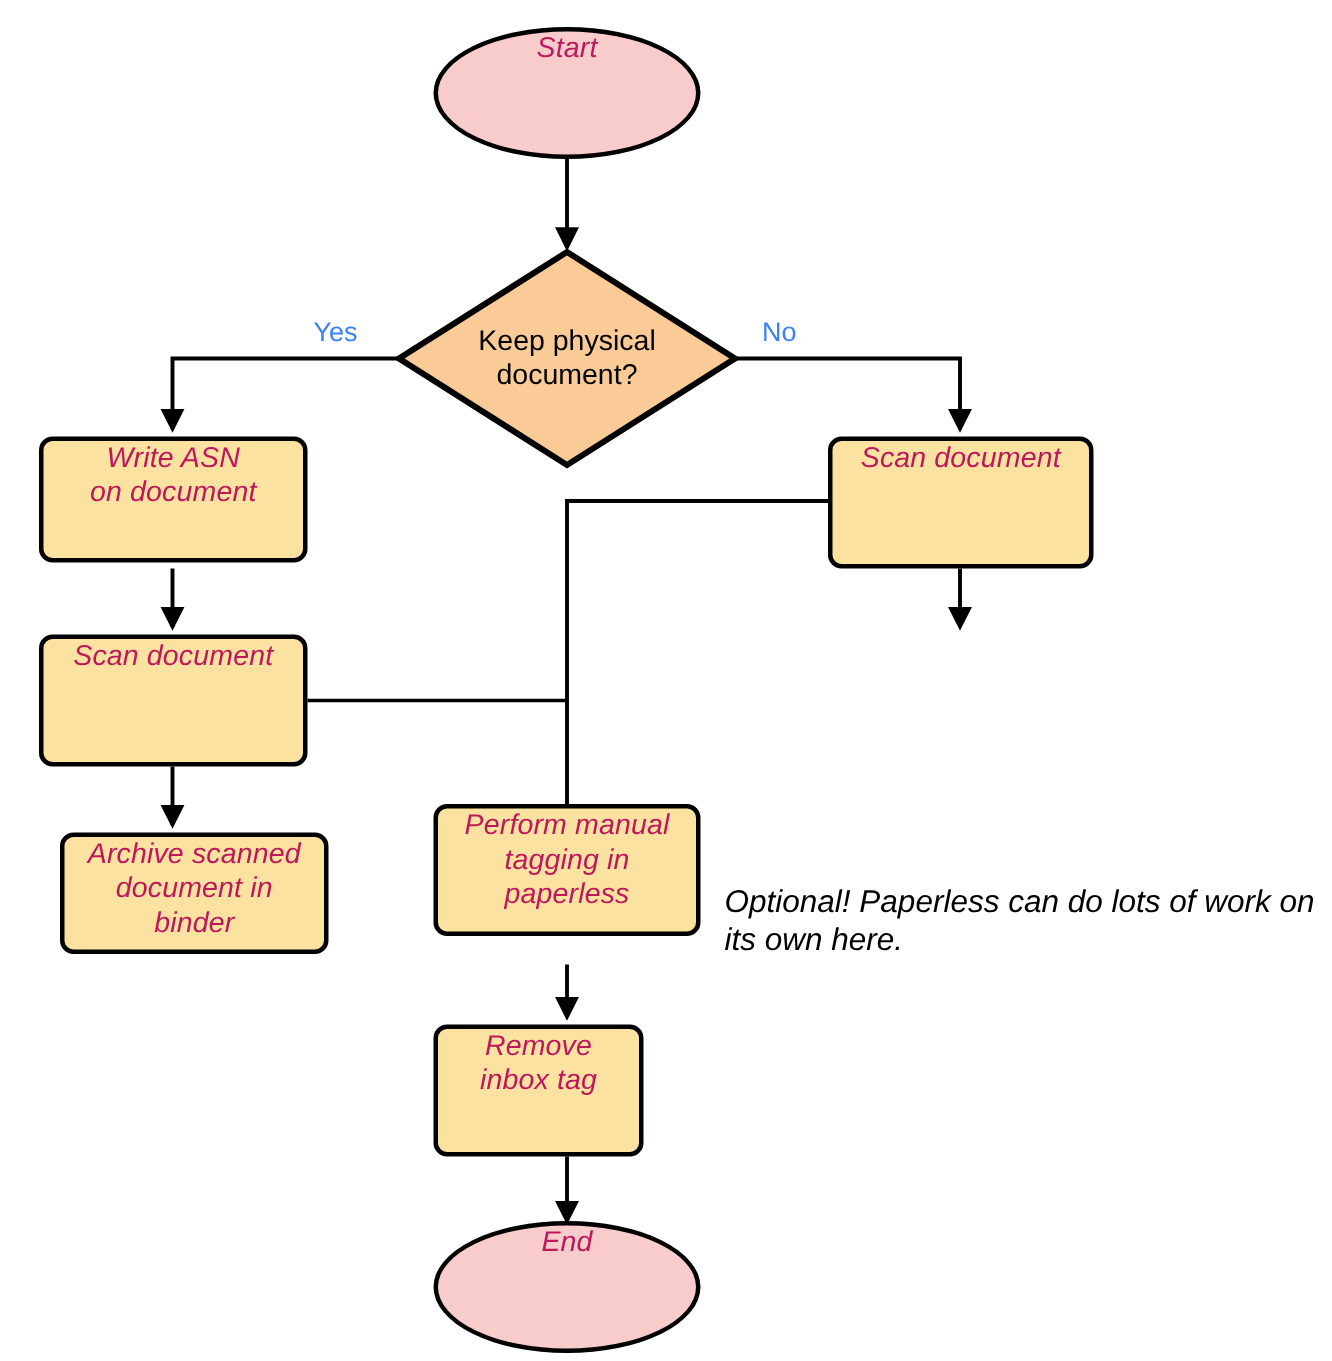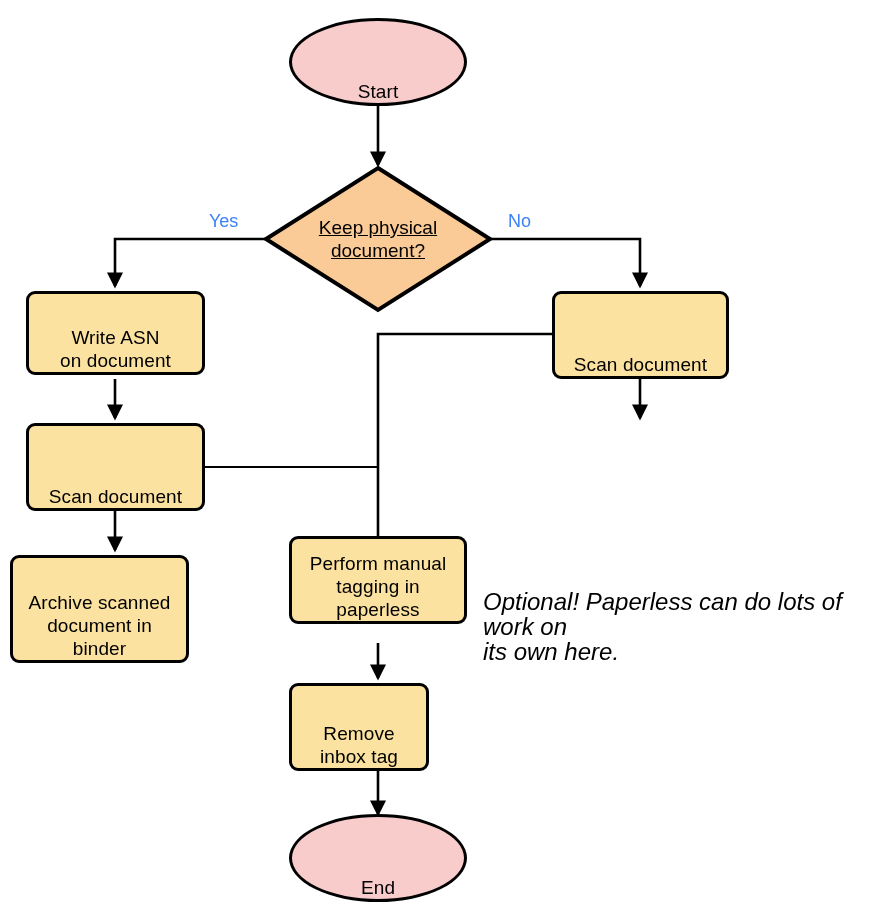--- a/index.html
+++ b/index.html
@@ -23,28 +23,29 @@
     position: absolute;
     left: 0;
     top: 0;
     width: 888px;
     height: 907px;
   }
   .node {
     position: absolute;
     box-sizing: border-box;
     display: flex;
-    align-items: flex-end;
+    align-items: flex-start;
     justify-content: center;
     text-align: center;
-    color: #000000;
+    color: #be185d;
     font-size: 19px;
     line-height: 23px;
     letter-spacing: 0.1px;
     z-index: 3;
+    font-style: italic;
   }
   .node-terminal {
     border: 3px solid #000000;
     border-radius: 50%;
     background: #F9CCCC;
   }
   .node-process {
     border: 3px solid #000000;
     border-radius: 9px;
     background: #FCE2A0;
@@ -60,33 +61,32 @@
     width: 100%;
     height: 100%;
     display: flex;
     align-items: center;
     justify-content: center;
     text-align: center;
     font-size: 19px;
     line-height: 23px;
     color: #000000;
     pointer-events: none;
-    text-decoration: underline;
   }
   .edge-label {
     position: absolute;
     font-size: 18px;
     line-height: 20px;
     color: #3b82f6;
     z-index: 4;
     white-space: nowrap;
   }
   .note {
     position: absolute;
-    font-size: 24px;
+    font-size: 21px;
     line-height: 25px;
     font-style: italic;
     color: #000000;
     z-index: 4;
   }
   .node span {
     display: block;
     padding: 0 6px;
   }
 </style>
@@ -145,21 +145,21 @@
     <div>
       <div>Write ASN</div>
       <div>on document</div>
     </div>
   </div>
 
   <div class="node node-process" style="left:26px; top:423px; width:179px; height:88px;">
     <span>Scan document</span>
   </div>
 
-  <div class="node node-process" style="left:10px; top:555px; width:179px; height:108px;">
+  <div class="node node-process" style="left:40px; top:555px; width:179px; height:81px;">
     <div>
       <div>Archive scanned</div>
       <div>document in</div>
       <div>binder</div>
     </div>
   </div>
 
   <div class="node node-process" style="left:552px; top:291px; width:177px; height:88px;">
     <span>Scan document</span>
   </div>

